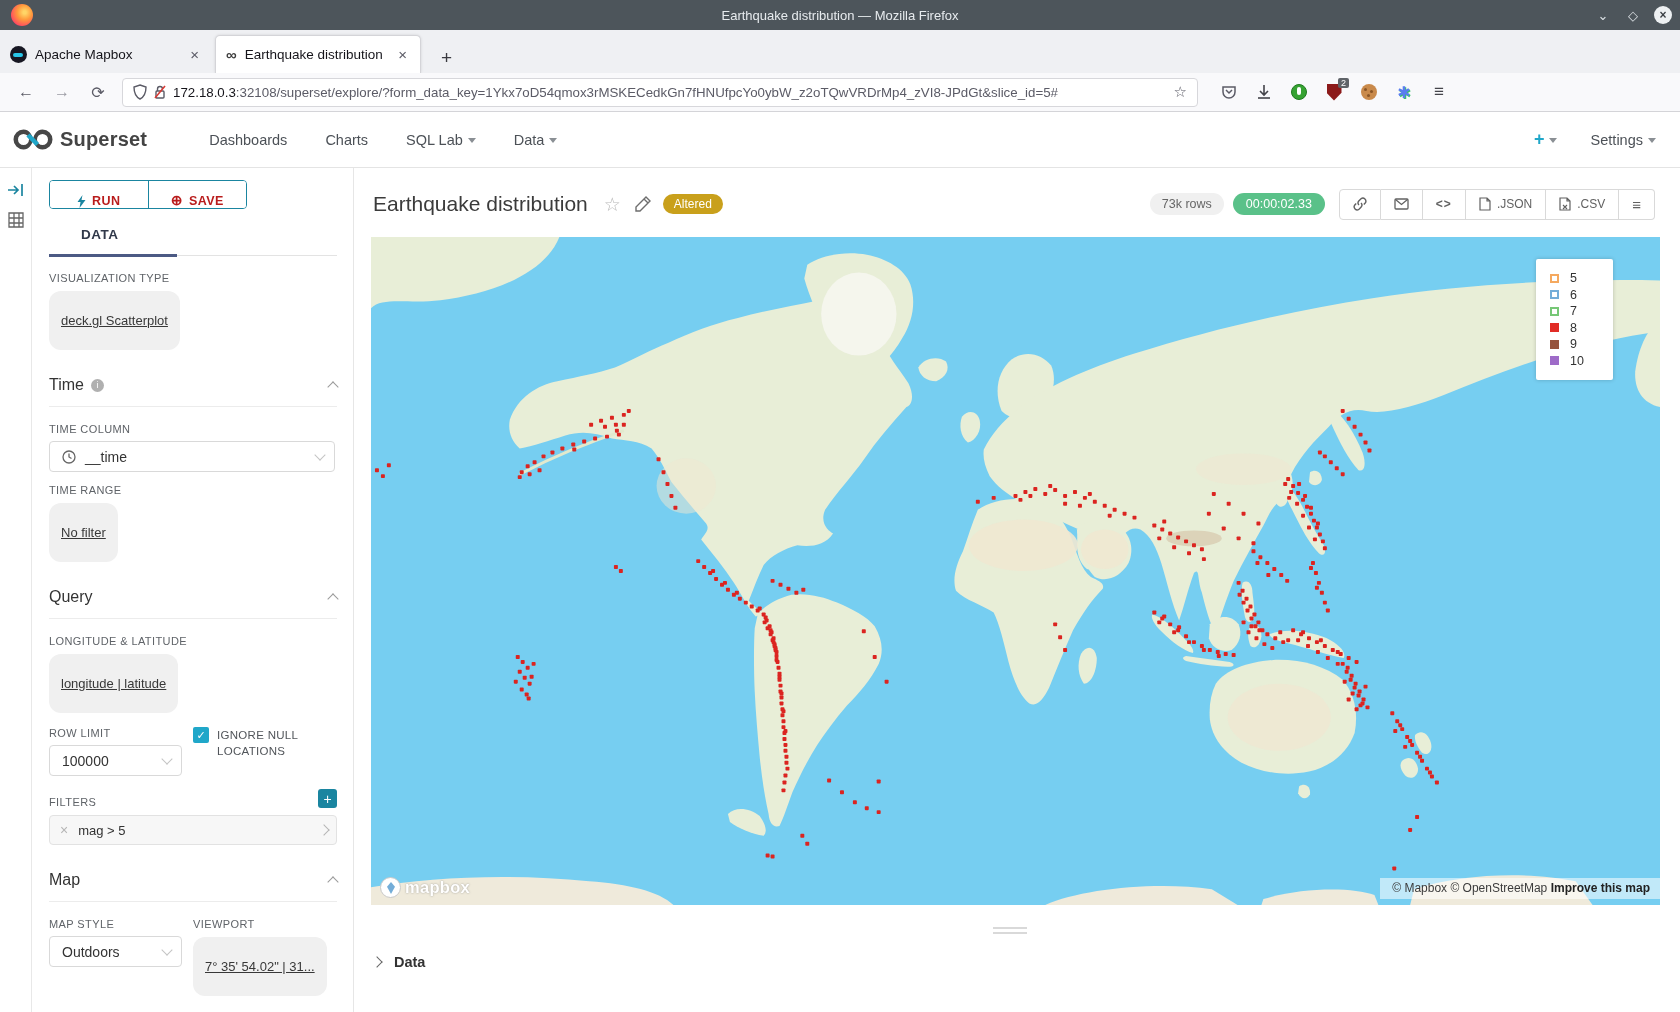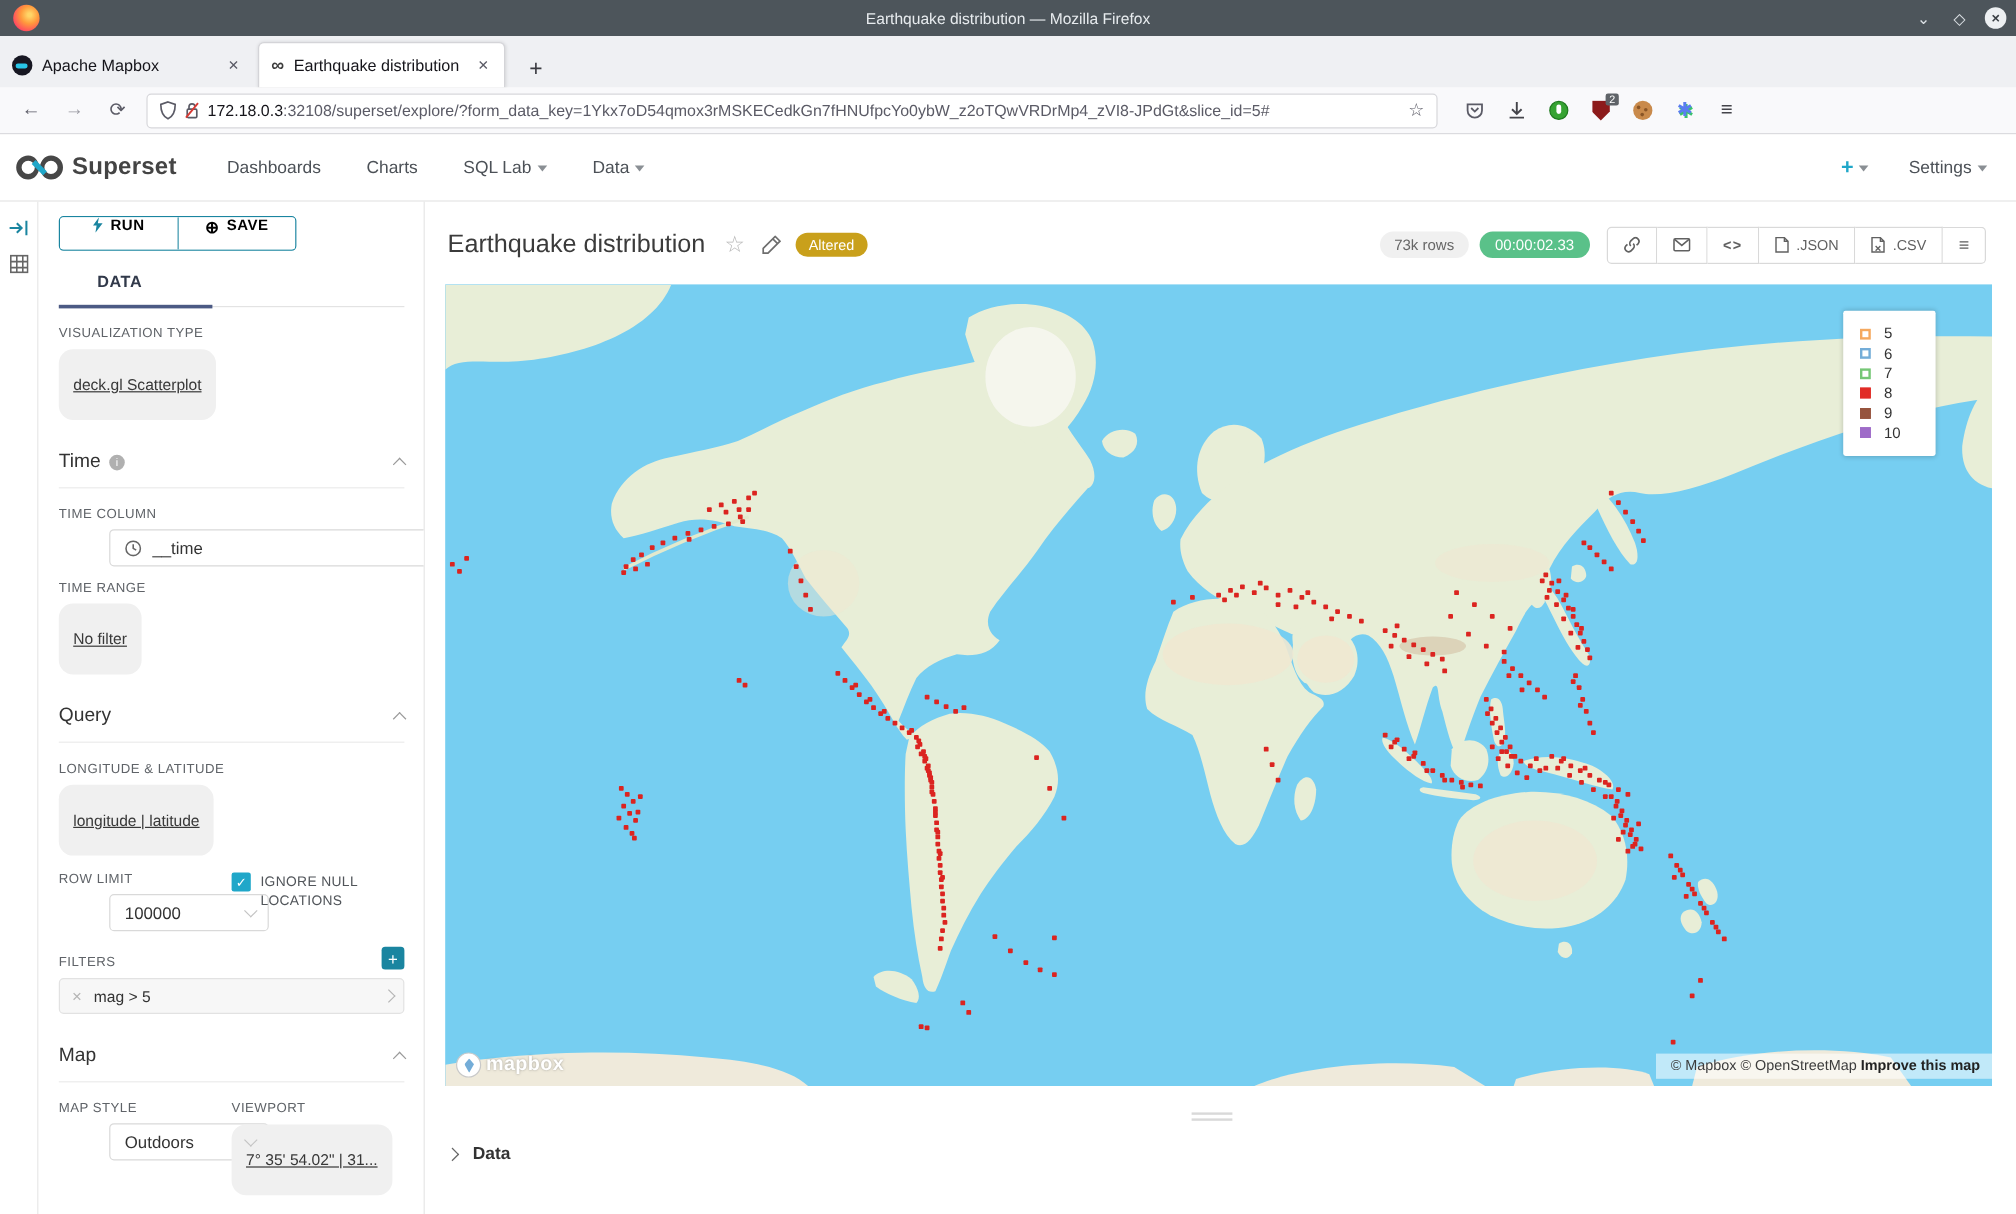--- a/index.html
+++ b/index.html
@@ -41,52 +41,52 @@
   .ghost { width:16px; height:16px; border-radius:50%; background:#36a332; border:1px solid #1f7a1e; }
   .ghost:after{ content:""; position:absolute; left:7px; top:4px; width:4px; height:8px; background:#fff; border-radius:2px;}
   .ublock { width:15px; height:17px; background:#8c1a1a; clip-path:polygon(0 0,100% 0,100% 55%,50% 100%,0 55%); }
   .badge2 { position:absolute; right:-6px; top:-5px; background:#5f6368; color:#fff; font-size:9px; padding:0 3px; border-radius:2px; }
   .cookie { width:16px; height:16px; border-radius:50%; background:#c98a4b; position:relative; }
   .cookie:after { content:""; position:absolute; left:3px; top:4px; width:3px; height:3px; border-radius:50%; background:#8a5526; box-shadow:6px 2px 0 #8a5526, 3px 6px 0 #8a5526; }
   .spark { color:#5a7df0; font-size:16px; text-shadow:1px 1px 0 #39c26d; }
   .burger { color:#44444a; font-size:17px; }
 
   
-  .navbar { position:absolute; left:0; top:112px; width:1680px; height:56px; background:#fff; border-bottom:1px solid #e4e4e4; display:flex; align-items:center; }
+  .navbar { position:absolute; left:0; top:112px; width:1680px; height:56px; background:#fff; border-bottom:1px solid #e4e4e4; display:flex; align-items:center;gap:20px; }
   .brandwrap { display:flex; align-items:center; margin-left:12px; }
   .brand { font-size:20px; font-weight:bold; color:#444; margin-left:6px; letter-spacing:.2px; }
   .navlinks { display:flex; align-items:center; gap:38px; margin-left:42px; font-size:14.5px; color:#4c5157; }
   .navlink { display:flex; align-items:center; gap:5px; }
   .caret { width:0; height:0; border-left:4px solid transparent; border-right:4px solid transparent; border-top:5px solid #8a8f94; margin-top:2px; }
   .nav-right { position:absolute; right:24px; display:flex; align-items:center; gap:34px; }
   .plusbtn { color:#20a7c9; font-weight:bold; font-size:18px; display:flex; align-items:center; gap:4px; }
   .settings { font-size:14.5px; color:#4c5157; display:flex; align-items:center; gap:5px; }
 
   
   .bodywrap { position:absolute; left:0; top:168px; width:1680px; height:844px; display:flex; }
   .rail { width:32px; border-right:1px solid #e8e8e8; padding-top:14px; display:flex; flex-direction:column; align-items:center; gap:14px; flex:none; }
   .panel { width:322px; border-right:1px solid #e6e6e6; flex:none; padding:12px 16px 0 17px; overflow:hidden; }
   .main { flex:1; position:relative; }
 
   
   .runsave { display:flex; height:29px; width:198px; border:1px solid #1a85a0; border-radius:4px; overflow:hidden; }
-  .rs-btn { flex:1; display:flex; align-items:flex-start; justify-content:center; gap:6px; color:#000000; font-size:12.5px; font-weight:bold; letter-spacing:.4px; background:#fff; }
+  .rs-btn { flex:1; display:flex; align-items:flex-end; justify-content:center; gap:6px; color:#b91c1c; font-size:12.5px; font-weight:bold; letter-spacing:.4px; background:#fff; }
   .rs-btn:first-child { border-right:1px solid #1a85a0; }
   .ptabs { margin:14px 0 0 0; border-bottom:1px solid #e3e3e3; position:relative; height:33px; }
   .ptab { display:inline-block; font-size:13.5px; font-weight:bold; color:#31394a; letter-spacing:.5px; padding:4px 0 12px 32px; }
   .ptab-line { position:absolute; left:0; bottom:-2px; width:128px; height:3px; background:#4c5a84; }
   .sec-title { display:flex; align-items:center; font-size:16px; color:#333; margin-top:26px; padding-bottom:12px; border-bottom:1px solid #ececec; }
   .sec-title .grow { flex:1; }
   .chev { width:8px; height:8px; border-right:1.6px solid #9a9a9a; border-bottom:1.6px solid #9a9a9a; display:inline-block; }
   .chev.up { transform:rotate(-135deg); margin-top:4px; }
   .chev.down { transform:rotate(45deg); margin-bottom:3px; }
   .chev.right { transform:rotate(-45deg); }
   .flabel { font-size:11px; color:#5f6368; letter-spacing:.4px; margin-top:16px; }
   .pill { display:inline-block; background:#f0f0f0; border-radius:12px; font-size:13px; color:#383838; padding:22px 12px; margin-top:7px; white-space:nowrap;text-decoration:underline; }
-  .selectbox { height:31px; border:1px solid #d9d9d9; border-radius:4px; background:#fff; display:flex; align-items:center; padding:0 10px 0 12px; margin-top:6px;margin-left:42px; }
+  .selectbox { height:31px; border:1px solid #d9d9d9; border-radius:4px; background:#fff; display:flex; align-items:center; padding:0 10px 0 12px; margin-top:6px; }
   .selectbox .val { font-size:14px; color:#333; flex:1; }
   .info-ic { width:13px; height:13px; border-radius:50%; background:#b0b0b0; color:#fff; font-size:9px; display:inline-flex; align-items:center; justify-content:center; margin-left:7px; font-style:normal; }
   .checkrow { display:flex; gap:8px; }
   .checkbox { width:16px; height:16px; border-radius:2px; flex:none; }
   .checkbox.on { background:#20a7c9; color:#fff; font-size:11px; display:flex; align-items:center; justify-content:center; }
   .checkbox.off { background:#fff; border:1px solid #d9d9d9; }
   .cklabel { font-size:11.5px; color:#51555a; letter-spacing:.3px; line-height:1.4; }
   .addbtn { width:19px; height:19px; background:#1a85a0; border-radius:3px; color:#fff; font-size:14px; display:flex; align-items:center; justify-content:center; }
   .filterbox { margin-top:7px; height:30px; background:#f7f7f7; border:1px solid #e2e2e2; border-radius:4px; display:flex; align-items:center; padding:0 8px 0 10px; }
   .filterbox .x { color:#b5b5b5; font-size:14px; margin-right:10px; }

